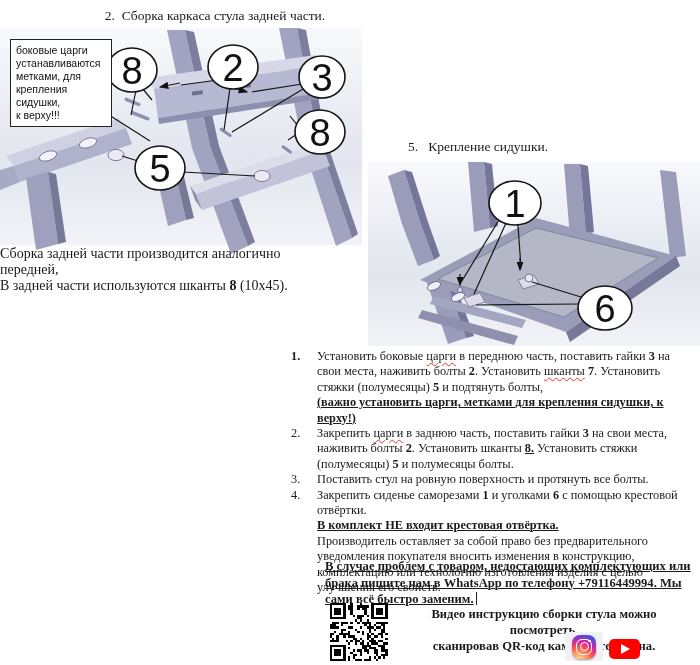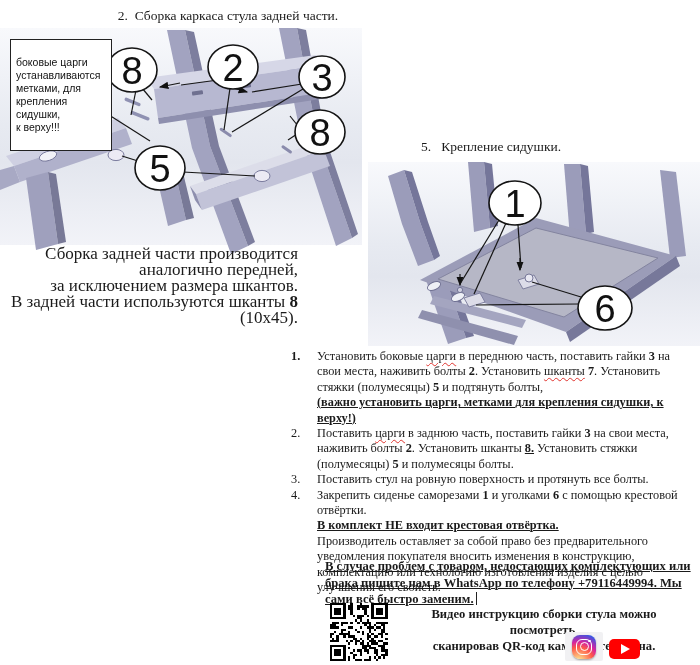--- a/index.html
+++ b/index.html
@@ -1,29 +1,29 @@
 <!DOCTYPE html>
 <html><head>
 <meta charset="utf-8">
 <style>
   html,body{margin:0;padding:0;background:#fff;}
   .page{position:relative;width:700px;height:665px;background:#ffffff;overflow:hidden;
         font-family:"Liberation Serif",serif;color:#1a1a1a;}
-  .abs{position:absolute;margin-left:13px;}
+  .abs{position:absolute;}
   .sec-title{font-size:13.5px;white-space:pre;}
   
   .viewport{position:absolute;}
   .vp-grad{background:linear-gradient(180deg,#f8f9fc 0%,#e7eaf1 45%,#e3e6ee 62%,#f2f3f8 100%);}
   
   .callout-box{position:absolute;left:10px;top:39px;width:90px;background:#fff;
-    border:1.5px solid #222;padding:16px 5px;font-family:"Liberation Sans",sans-serif;
+    border:1.5px solid #222;padding:4px 5px;font-family:"Liberation Sans",sans-serif;
     font-size:10.5px;line-height:1.24;white-space:pre-line;color:#111;}
   
-  .note-para{position:absolute;left:0;top:246px;width:298px;text-align:right;
-    font-size:17px;line-height:16px;}
+  .note-para{position:absolute;left:0;top:246px;width:298px;text-align:left;
+    font-size:14px;line-height:16px;}
   
   .instr{position:absolute;left:291px;top:349px;width:406px;font-size:12.3px;line-height:15.4px;}
   .li{display:flex;}
   .li .num{width:26px;flex:none;}
   .li .body{flex:1;}
   .b{font-weight:bold;}
   .u{text-decoration:underline;text-decoration-thickness:1.2px;}
   .spell{text-decoration:underline wavy #e0342f 1px;text-underline-offset:2px;}
   .contact{position:absolute;left:318px;top:558px;width:376px;font-size:12.6px;line-height:16.5px;margin-left:7px;}
   .caret{display:inline-block;width:1.5px;height:13px;background:#222;vertical-align:-2px;margin-left:2px;}
@@ -143,21 +143,20 @@
   </div>
 
   <div class="callout-box">боковые царги
 устанавливаются
 метками, для
 крепления сидушки,
 к верху!!!</div>
 
   <div class="note-para">
     <div>Сборка задней части производится аналогично передней,</div>
-    <div>за исключением размера шкантов.</div>
     <div><span>В задней части используются шканты </span><span class="b">8</span><span> (10x45).</span></div>
   </div>
 
   <div class="abs sec-title" style="left:408px;top:139px;">5.   Крепление сидушки.</div>
 
   <div class="viewport vp-grad" style="left:368px;top:162px;width:332px;height:184px;">
     <svg width="332" height="184" viewBox="0 0 332 184">
 
       <polygon points="20,14 36,8 52,60 66,98 50,104 34,62" fill="#9b9cba"></polygon>
       <polygon points="36,8 44,10 60,60 72,94 66,98 52,60" fill="#75769a"></polygon>
@@ -203,21 +202,21 @@
     </svg>
   </div>
 
   <div class="instr">
     <div class="li">
       <span class="num b">1.</span>
       <span class="body"><span>Установить боковые </span><span class="spell">царги</span><span> в переднюю часть, поставить гайки </span><span class="b">3</span><span> на свои места, наживить болты </span><span class="b">2</span><span>. Установить </span><span class="spell">шканты</span><span> </span><span class="b">7</span><span>. Установить стяжки (полумесяцы) </span><span class="b">5</span><span> и подтянуть болты,</span><br><span class="b u">(важно установить царги, метками для крепления сидушки, к верху!)</span></span>
     </div>
     <div class="li">
       <span class="num">2.</span>
-      <span class="body"><span>Поставить </span><span class="spell">царги</span><span> в заднюю часть, поставить гайки </span><span class="b">3</span><span> на свои места, наживить болты </span><span class="b">2</span><span>. Установить шканты </span><span class="b u">8.</span><span> Установить стяжки (полумесяцы) </span><span class="b">5</span><span> и полумесяцы болты.</span></span>
+      <span class="body"><span>Закрепить </span><span class="spell">царги</span><span> в заднюю часть, поставить гайки </span><span class="b">3</span><span> на свои места, наживить болты </span><span class="b">2</span><span>. Установить шканты </span><span class="b u">8.</span><span> Установить стяжки (полумесяцы) </span><span class="b">5</span><span> и полумесяцы болты.</span></span>
     </div>
     <div class="li">
       <span class="num">3.</span>
       <span class="body"><span>Поставить стул на ровную поверхность и протянуть все болты.</span></span>
     </div>
     <div class="li">
       <span class="num">4.</span>
       <span class="body"><span> Закрепить сиденье саморезами </span><span class="b">1</span><span> и уголками </span><span class="b">6</span><span> с помощью крестовой отвёртки.</span><br><span class="b u">В комплект НЕ входит крестовая отвёртка.</span><br><span>Производитель оставляет за собой право без предварительного уведомления покупателя вносить изменения в конструкцию, комплектацию или технологию изготовления изделия с целью улучшения его свойств.</span></span>
     </div>
   </div>

